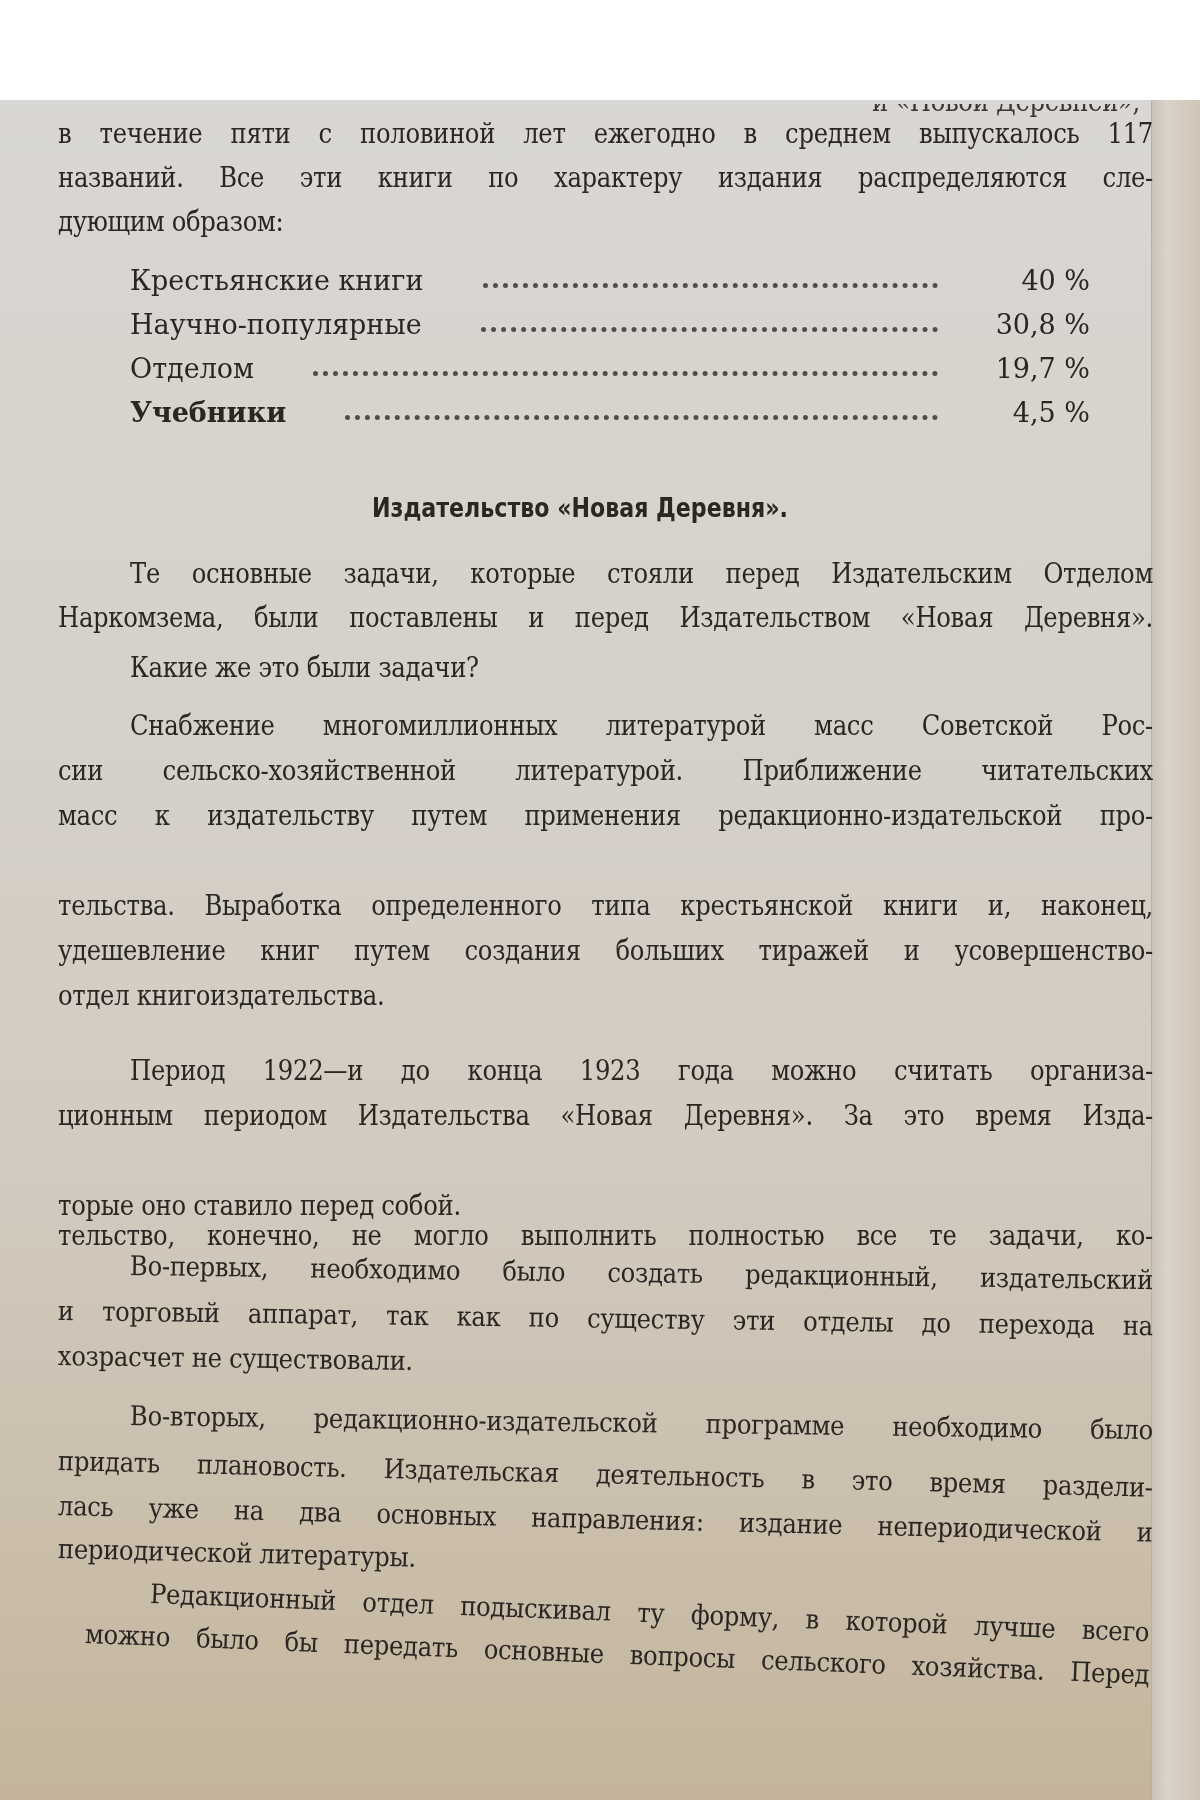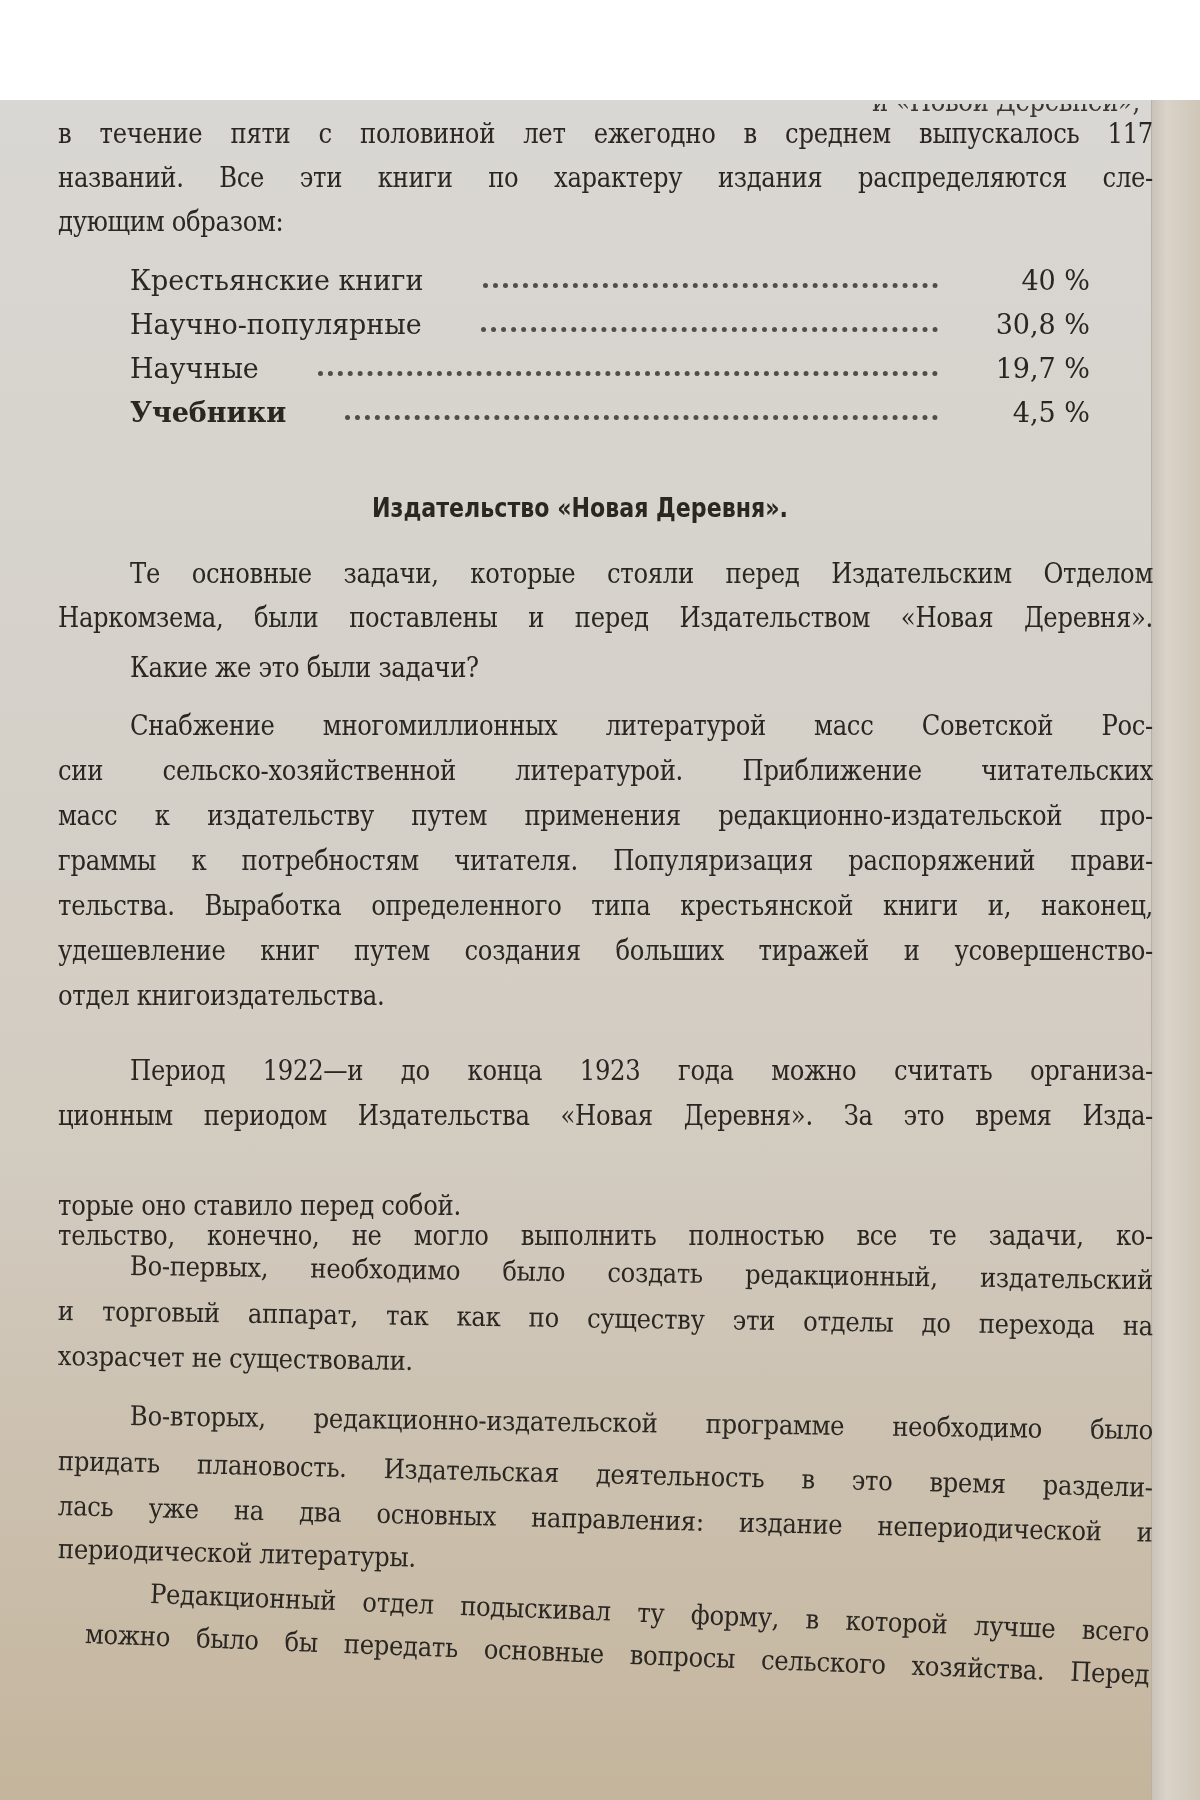--- a/index.html
+++ b/index.html
@@ -66,42 +66,41 @@
         <span class="lbl">Крестьянские книги</span>
         <span class="dots"></span>
         <span class="val">40 %</span>
       </div>
       <div class="trow" style="top:206px;">
         <span class="lbl">Научно-популярные</span>
         <span class="dots"></span>
         <span class="val">30,8 %</span>
       </div>
       <div class="trow" style="top:250px;">
-        <span class="lbl">Научные</span>
+        <span class="lbl">Отделом</span>
         <span class="dots"></span>
         <span class="val">19,7 %</span>
       </div>
       <div class="trow" style="top:294px;">
         <span class="lbl" style="font-weight:bold;">Учебники</span>
         <span class="dots"></span>
         <span class="val">4,5 %</span>
       </div>
     </div>
 
     <div class="heading" style="top:392px;">Издательство «Новая Деревня».</div>
 
     <div class="line indent" style="top:458px;">Те основные задачи, которые стояли перед Издательским Отделом</div>
     <div class="line" style="top:502px;">Наркомзема, были поставлены и перед Издательством «Новая Деревня».</div>
 
     <div class="line indent short" style="top:552px;">Какие же это были задачи?</div>
 
     <div class="line indent" style="top:610px;">Снабжение многомиллионных литературой масс Советской Рос-</div>
     <div class="line" style="top:655px;">сии сельско-хозяйственной литературой.   Приближение читательских</div>
     <div class="line" style="top:700px;">масс к издательству путем применения редакционно-издательской про-</div>
-    <div class="line" style="top:745px;">граммы к потребностям читателя. Популяризация распоряжений прави-</div>
     <div class="line" style="top:790px;">тельства. Выработка определенного типа крестьянской книги и, наконец,</div>
     <div class="line" style="top:835px;">удешевление книг путем создания больших тиражей и усовершенство-</div>
     <div class="line short" style="top:880px;">отдел книгоиздательства.</div>
 
     <div class="line indent" style="top:955px;">Период 1922—и до конца 1923 года можно считать организа-</div>
     <div class="line" style="top:1000px;">ционным периодом Издательства «Новая Деревня». За это время Изда-</div>
     <div class="line" style="top:1104px;margin-top:16px;">тельство, конечно, не могло выполнить полностью все те задачи, ко-</div>
     <div class="line short" style="top:1090px;">торые оно ставило перед собой.</div>
 
     <div class="line indent tilt1" style="top:1150px;">Во-первых, необходимо было создать редакционный, издательский</div>

